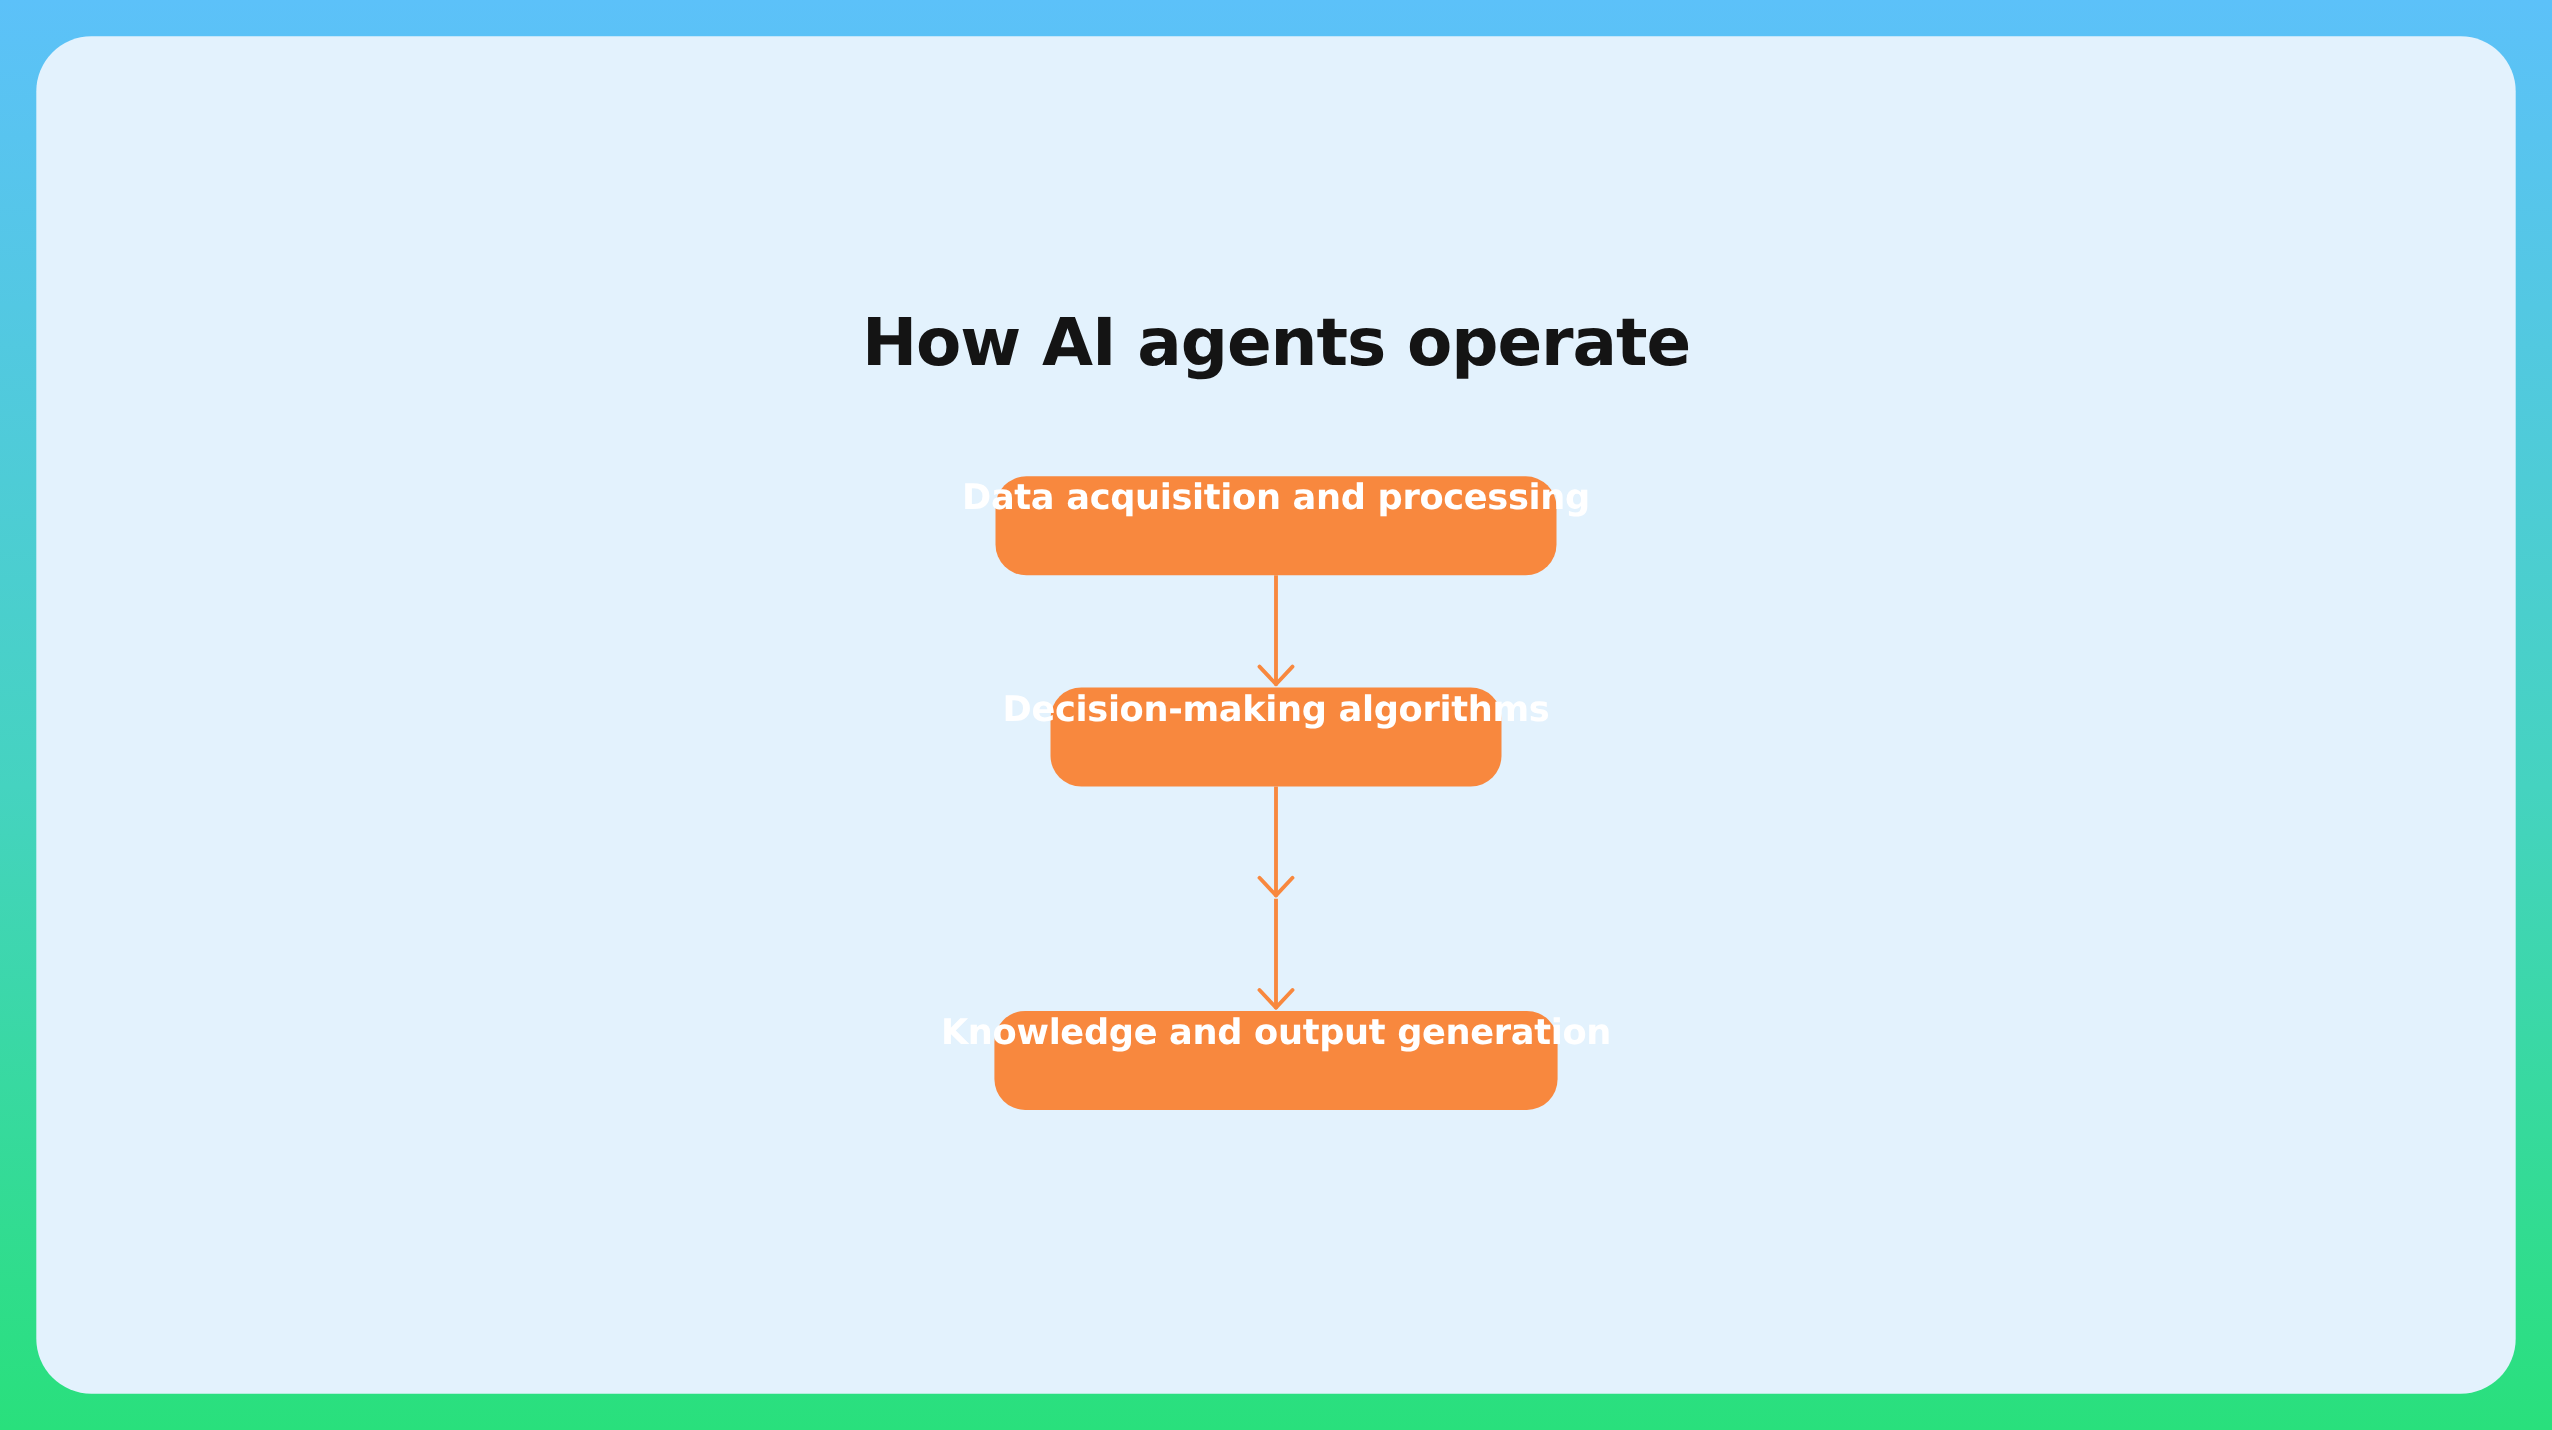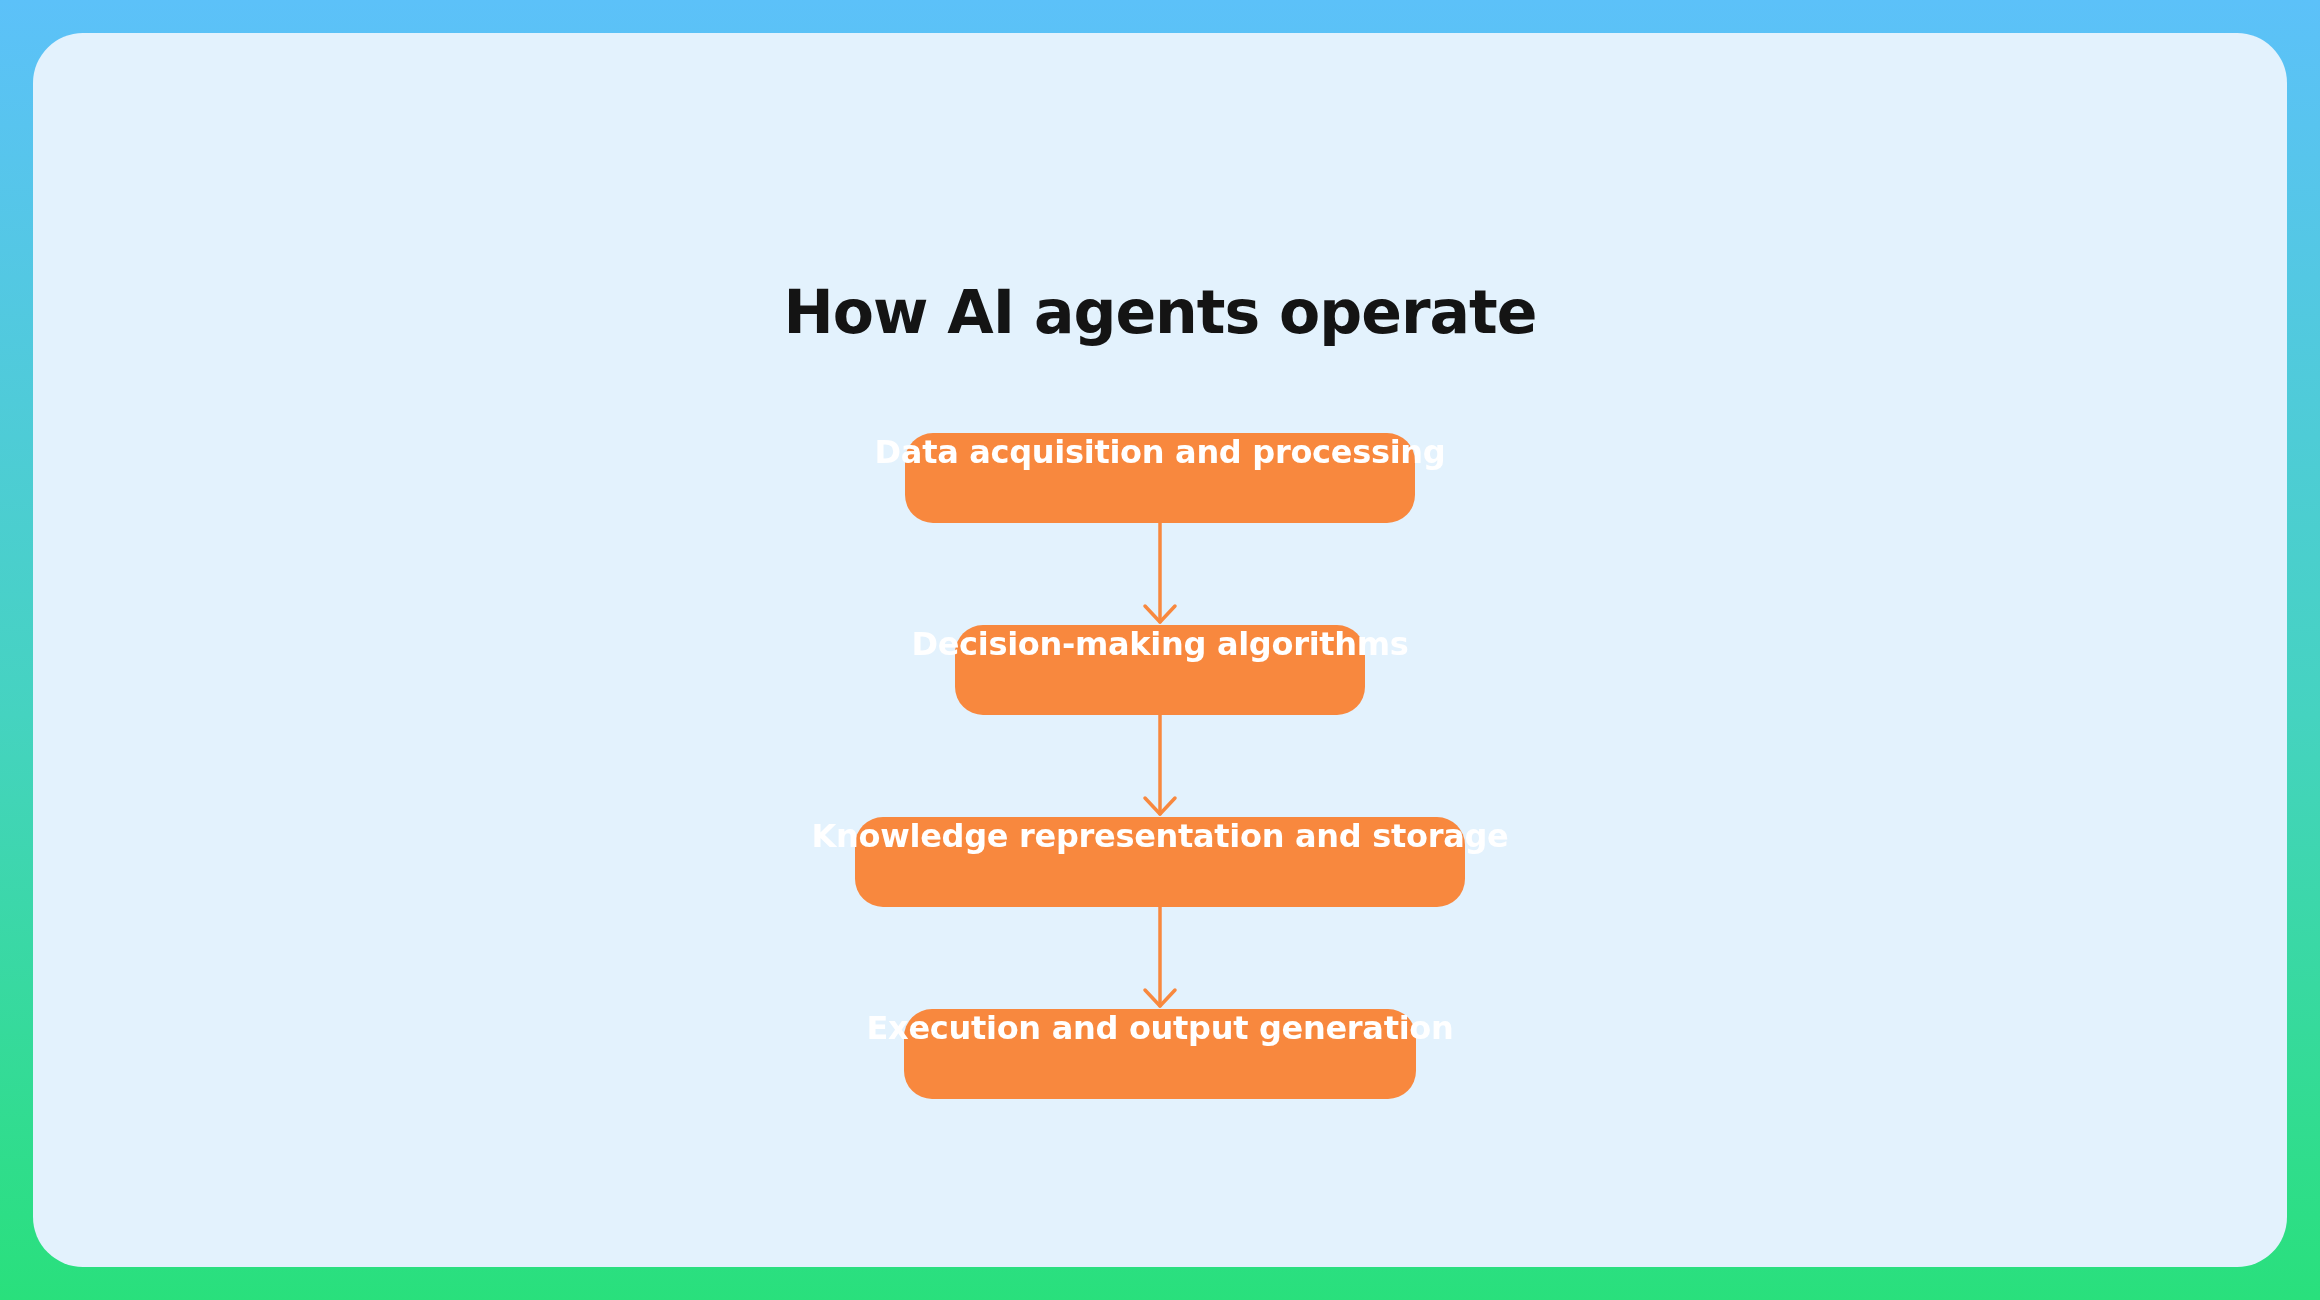--- a/index.html
+++ b/index.html
@@ -87,27 +87,24 @@
 
     <div class="step-box w2">
       <span>Decision-making algorithms</span>
     </div>
 
     <svg class="connector" viewBox="0 0 44 102">
       <line x1="22" y1="0" x2="22" y2="99" stroke="#F8883E" stroke-width="3.5" stroke-linecap="round"></line>
       <polyline points="7,83 22,99 37,83" fill="none" stroke="#F8883E" stroke-width="3.5" stroke-linecap="round" stroke-linejoin="round"></polyline>
     </svg>
 
-    <div class="step-box w3">
-      <span>Knowledge representation and storage</span>
-    </div>
 
     <svg class="connector" viewBox="0 0 44 102">
       <line x1="22" y1="0" x2="22" y2="99" stroke="#F8883E" stroke-width="3.5" stroke-linecap="round"></line>
       <polyline points="7,83 22,99 37,83" fill="none" stroke="#F8883E" stroke-width="3.5" stroke-linecap="round" stroke-linejoin="round"></polyline>
     </svg>
 
     <div class="step-box w4">
-      <span>Execution and output generation</span>
+      <span>Knowledge and output generation</span>
     </div>
 
   </div>
 </div>
 
 </body></html>

